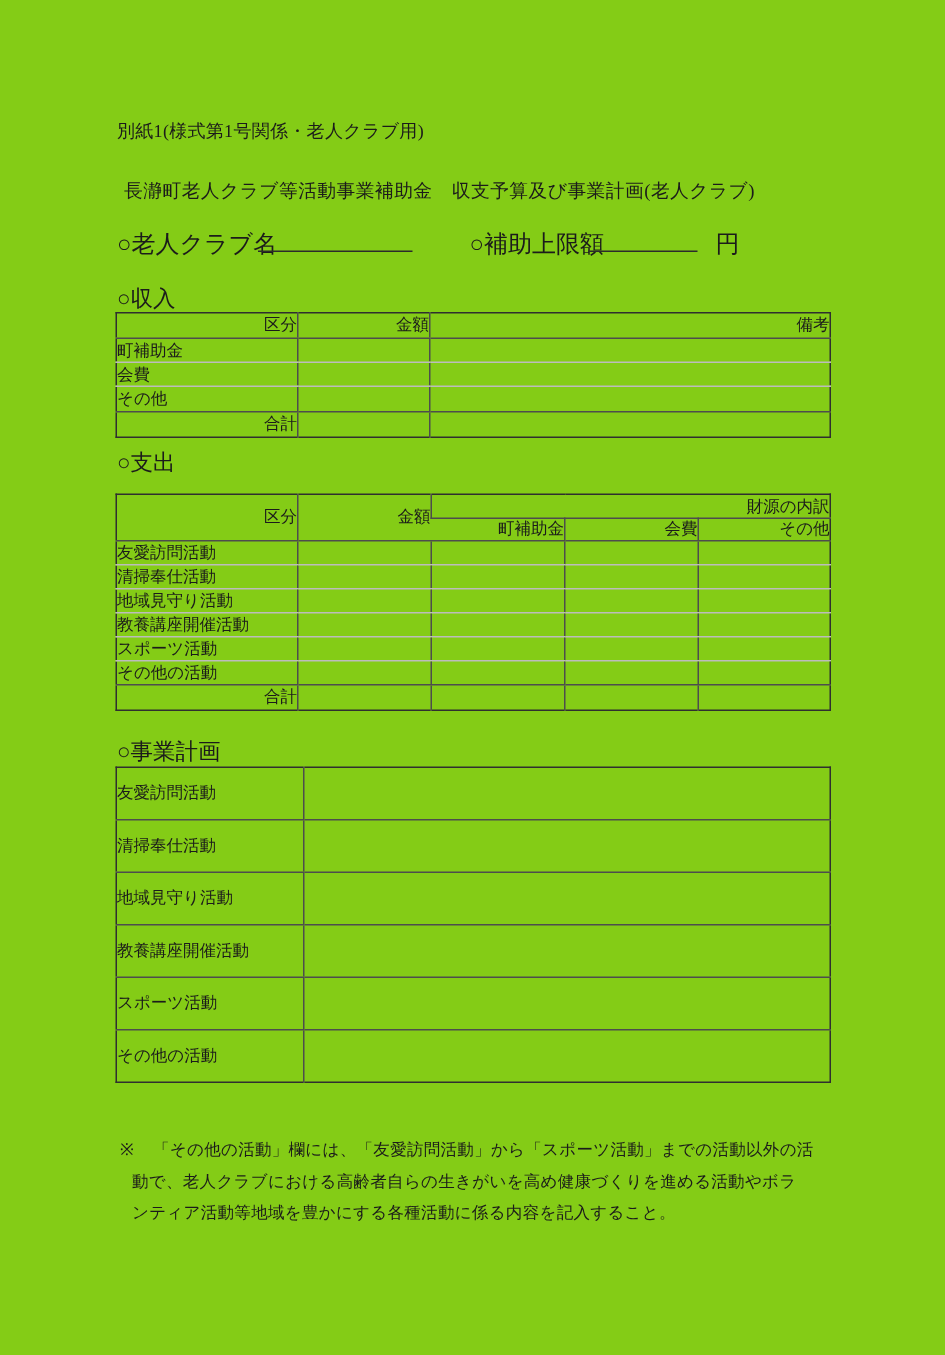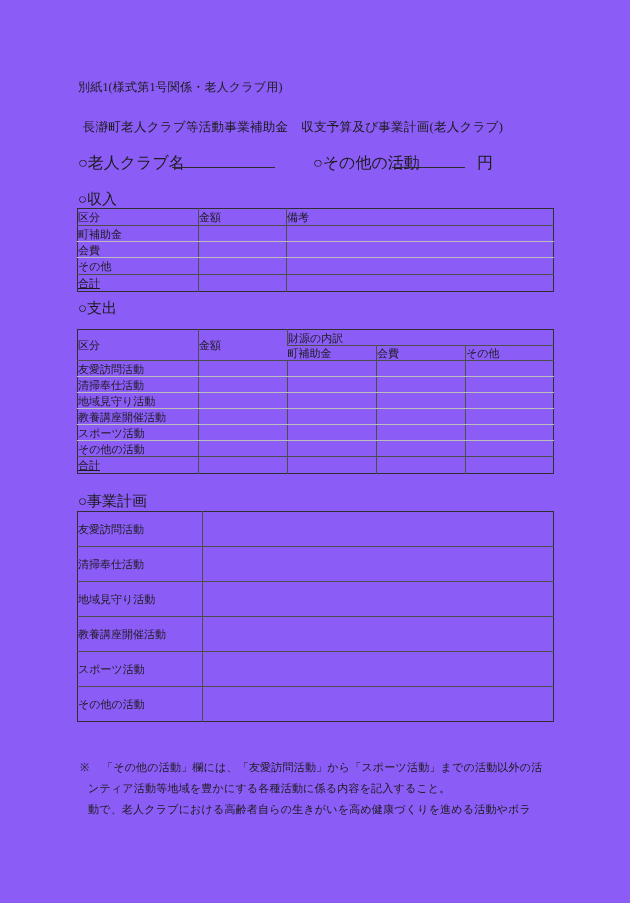--- a/index.html
+++ b/index.html
@@ -1,20 +1,20 @@
 <!DOCTYPE html>
 <html><head>
 <meta charset="utf-8">
 <style>
   html, body { margin: 0; padding: 0; background: #ffffff; }
   .page {
     position: relative;
     width: 630px;
     height: 903px;
-    background: #8b5cf6;
+    background: #84cc16;
     font-family: "Liberation Serif", "DejaVu Serif", serif;
     color: #1b1b1b;
     overflow: hidden;
   }
   .abs { position: absolute; }
 
   .form-tag { left: 78px; top: 79px; font-size: 12px; letter-spacing: 0.2px; }
   .doc-title { left: 0; top: 119px; width: 586px; text-align: center; font-size: 12.5px; letter-spacing: 0.3px; }
 
   .field-row { font-size: 16px; }
@@ -33,23 +33,23 @@
     border-left: 1px solid #4d4d4d;
     padding: 0;
     font-weight: normal;
     line-height: 14px;
     vertical-align: middle;
     overflow: hidden;
     white-space: nowrap;
   }
   table.doc-table td:first-child, table.doc-table th:first-child { border-left: none; }
 
-  th.hdr { border-bottom: 1px solid #4d4d4d; text-align: left; }
+  th.hdr { border-bottom: 1px solid #4d4d4d; text-align: right; }
   td.row-label { text-align: left; padding-left: 5px; }
-  td.center { text-align: left; text-decoration: underline; }
+  td.center { text-align: right; }
   tr.sep-light > td { border-bottom: 1px solid #bcbcbc; }
   tr.sep-dark  > td { border-bottom: 1px solid #4d4d4d; }
 
   
   table.plan-table td { white-space: normal; }
 
   .footnote { left: 80px; top: 757px; width: 488px; font-size: 11px; line-height: 21px; letter-spacing: 0.2px; }
   .fn-first { display: flex; }
   .fn-marker { flex: 0 0 22px; }
   .fn-cont { padding-left: 8px; }
@@ -58,21 +58,21 @@
 <body>
 
 <div class="page">
 
   <div class="abs form-tag">別紙1(様式第1号関係・老人クラブ用)</div>
 
   <div class="abs doc-title">長瀞町老人クラブ等活動事業補助金　収支予算及び事業計画(老人クラブ)</div>
 
   <div class="abs field-row" style="left:78px; top:153px;">○老人クラブ名</div>
   <div class="abs blank-line" style="left:172px; top:153px; width:103px;"></div>
-  <div class="abs field-row" style="left:313px; top:153px;">○その他の活動</div>
+  <div class="abs field-row" style="left:313px; top:153px;">○補助上限額</div>
   <div class="abs blank-line" style="left:392px; top:153px; width:73px;"></div>
   <div class="abs field-row" style="left:477px; top:153px;">円</div>
 
   <div class="abs section-label" style="left:78px; top:190px;">○収入</div>
 
   <table class="doc-table" style="left:77px; top:208px; width:476px;">
     <colgroup>
         <col style="width:121px">
         <col style="width:88px">
         <col style="width:267px">
@@ -212,17 +212,17 @@
       <td></td>
     </tr>
   </tbody>
     </table>
 
   <div class="abs footnote">
     <div class="fn-first">
       <span class="fn-marker">※</span>
       <span>「その他の活動」欄には、「友愛訪問活動」から「スポーツ活動」までの活動以外の活</span>
     </div>
+    <div class="fn-cont">動で、老人クラブにおける高齢者自らの生きがいを高め健康づくりを進める活動やボラ</div>
     <div class="fn-cont">ンティア活動等地域を豊かにする各種活動に係る内容を記入すること。</div>
-    <div class="fn-cont">動で、老人クラブにおける高齢者自らの生きがいを高め健康づくりを進める活動やボラ</div>
   </div>
 
 </div>
 
 </body></html>

